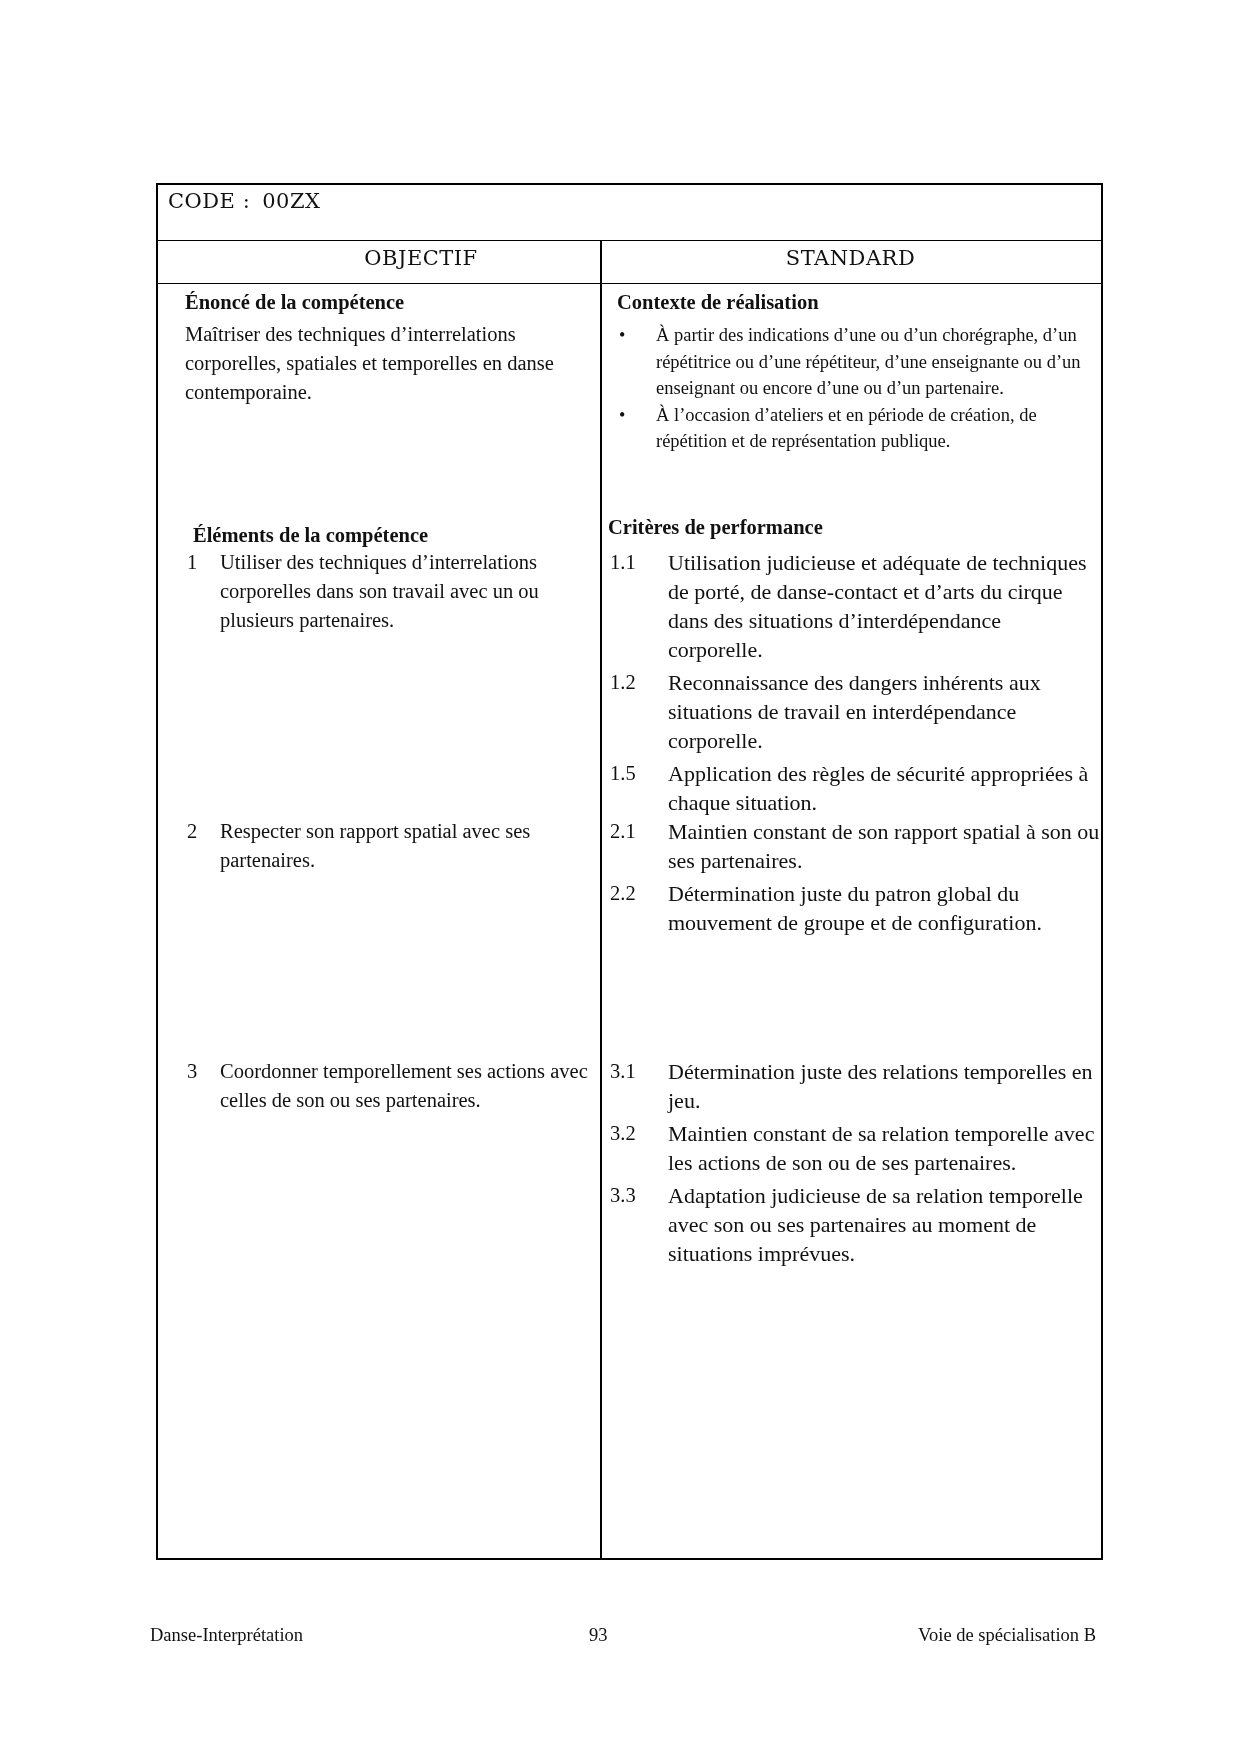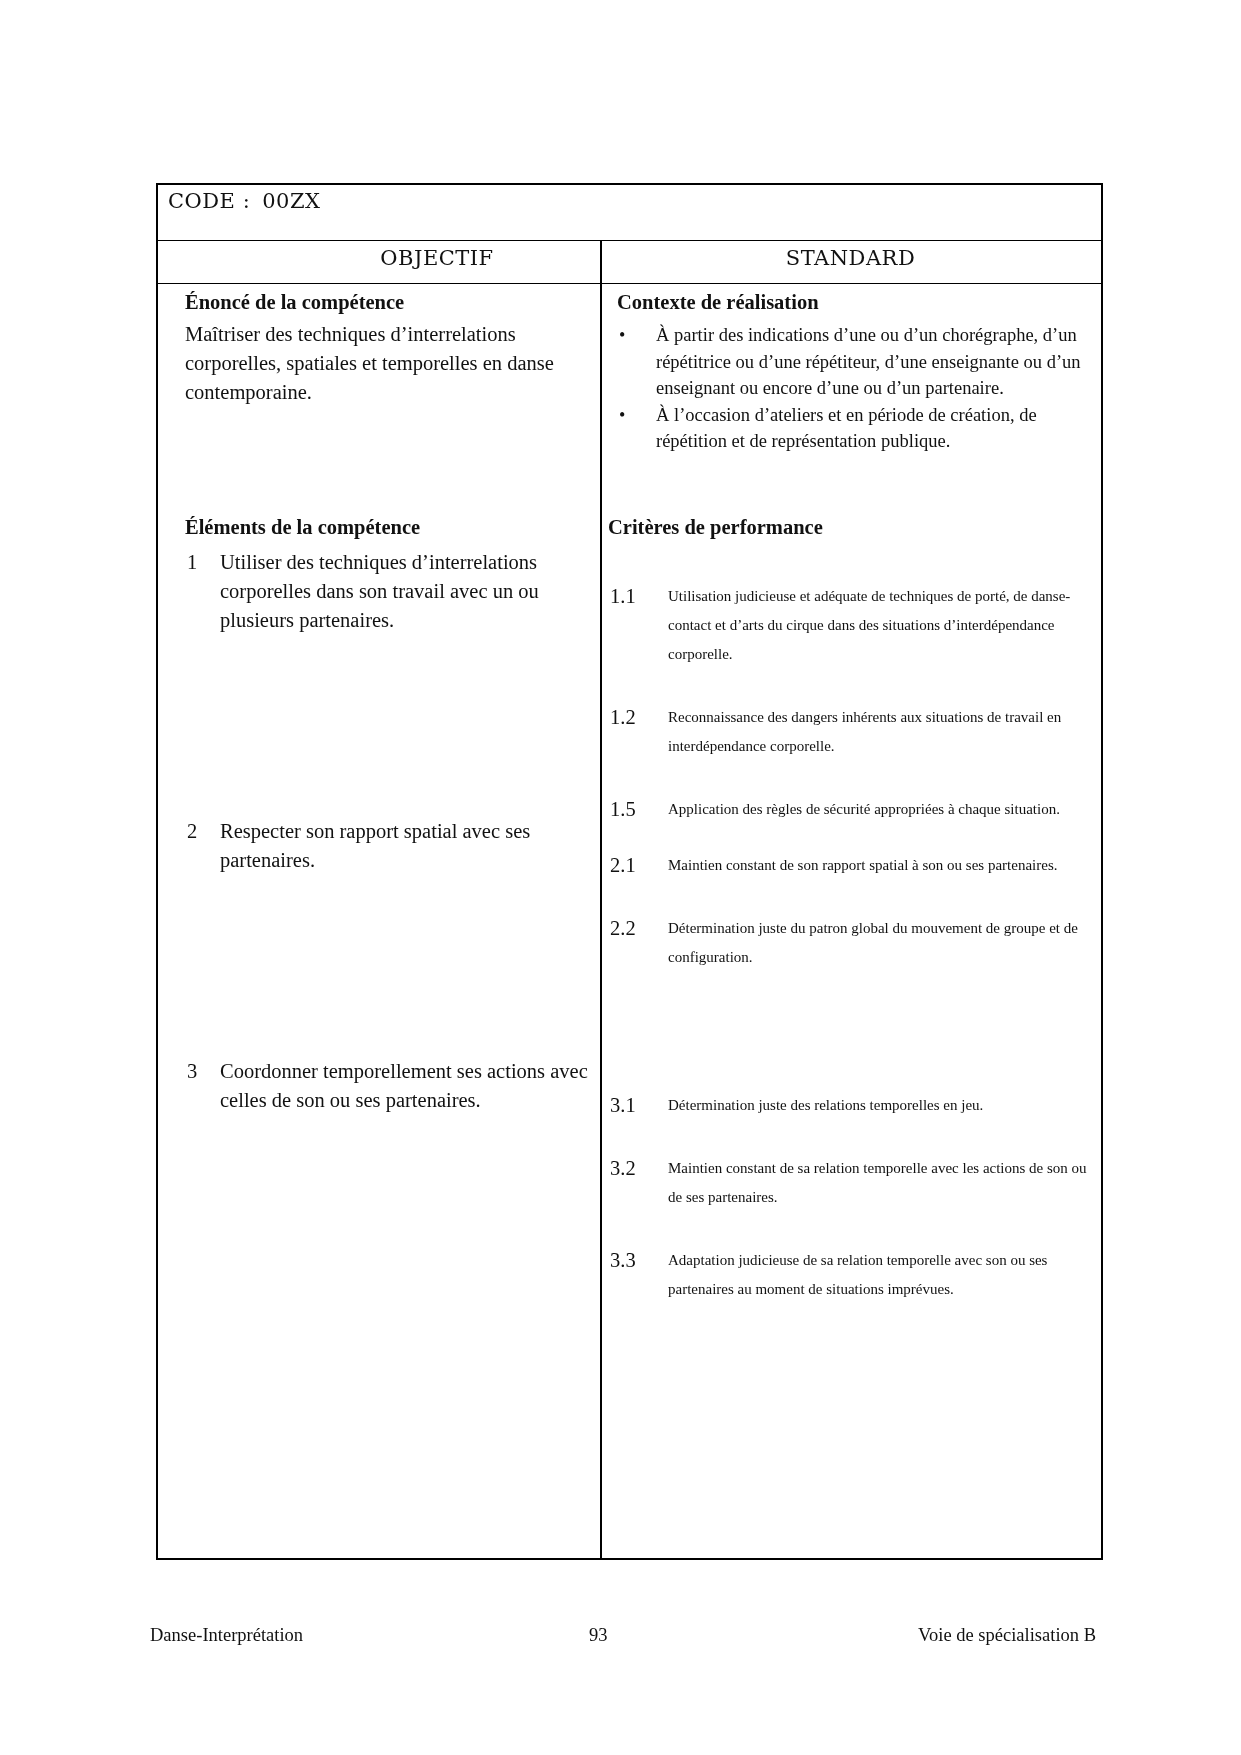--- a/index.html
+++ b/index.html
@@ -19,21 +19,21 @@
   }
   .code-row .gap { display: inline-block; width: 12px; }
   .header-row {
     position: absolute; left: 0; right: 0; top: 52px; height: 47px;
     border-bottom: 1.5px solid #000; box-sizing: border-box;
   }
   .col-head {
     position: absolute; top: 0; height: 46px; line-height: 42px;
     text-align: center; font-size: 21px; letter-spacing: 0.5px;
   }
-  .col-head.left { left: 0; width: 526px; margin-left: 16px; }
+  .col-head.left { left: 0; width: 526px; }
   .col-head.right { left: 442px; right: 0; }
   .divider {
     position: absolute; left: 442px; top: 55px; bottom: 0; width: 1.5px; background: #000;
   }
   .col {
     position: absolute; top: 99px; bottom: 0; box-sizing: border-box;
   }
   .col.left { left: 17px; width: 442px; padding-left: 10px; padding-right: 8px; }
   .col.right { left: 444px; right: 0; padding-left: 15px; padding-right: 2px; }
 
@@ -53,22 +53,22 @@
   .elem { position: absolute; left: 10px; right: 8px; }
   .elem .num { position: absolute; left: 2px; top: 0; font-size: 20.5px; line-height: 29px;
     font-family: "Liberation Serif", "DejaVu Serif", serif; }
   .elem .txt { margin-left: 35px; font-size: 20.5px; line-height: 29px;
     font-family: "Liberation Serif", "DejaVu Serif", serif; }
 
   .crit-group { position: absolute; left: 6px; right: 0; }
   .crit { position: relative; margin-bottom: 4px; }
   .crit .num { position: absolute; left: 2px; top: 0; font-size: 20.5px; line-height: 29px;
     font-family: "Liberation Serif", "DejaVu Serif", serif; }
-  .crit .txt { margin-left: 60px; font-size: 15px; line-height: 29px;
-    font-family: "Liberation Serif", "DejaVu Serif", serif; margin-top: 34px; }
+  .crit .txt { margin-left: 60px; font-size: 22px; line-height: 29px;
+    font-family: "Liberation Serif", "DejaVu Serif", serif; }
 
   .footer { position: absolute; top: 1625px; font-size: 18.5px;
     font-family: "Liberation Serif", "DejaVu Serif", serif; }
   .footer.left { left: 150px; }
   .footer.center { left: 589px; }
   .footer.right { right: 145px; }
 </style>
 </head>
 <body>
 
@@ -81,21 +81,21 @@
     <div class="col-head left">OBJECTIF</div>
     <div class="col-head right">STANDARD</div>
   </div>
 
   <div class="divider"></div>
 
   <div class="col left">
     <div class="sec-title">Énoncé de la compétence</div>
     <p class="body-text" style="margin-top:4px;">Maîtriser des techniques d’interrelations corporelles, spatiales et temporelles en danse contemporaine.</p>
 
-    <div class="sec-title" style="position:absolute; left:10px; top:229px; margin:0;">Éléments de la compétence</div>
+    <div class="sec-title" style="position:absolute; left:10px; top:229px; margin:8px;">Éléments de la compétence</div>
 
     <div class="elem" style="top:264px;">
       <span class="num">1</span>
       <div class="txt">Utiliser des techniques d’interrelations corporelles dans son travail avec un ou plusieurs partenaires.</div>
     </div>
     <div class="elem" style="top:533px;">
       <span class="num">2</span>
       <div class="txt">Respecter son rapport spatial avec ses partenaires.</div>
     </div>
     <div class="elem" style="top:773px;">

